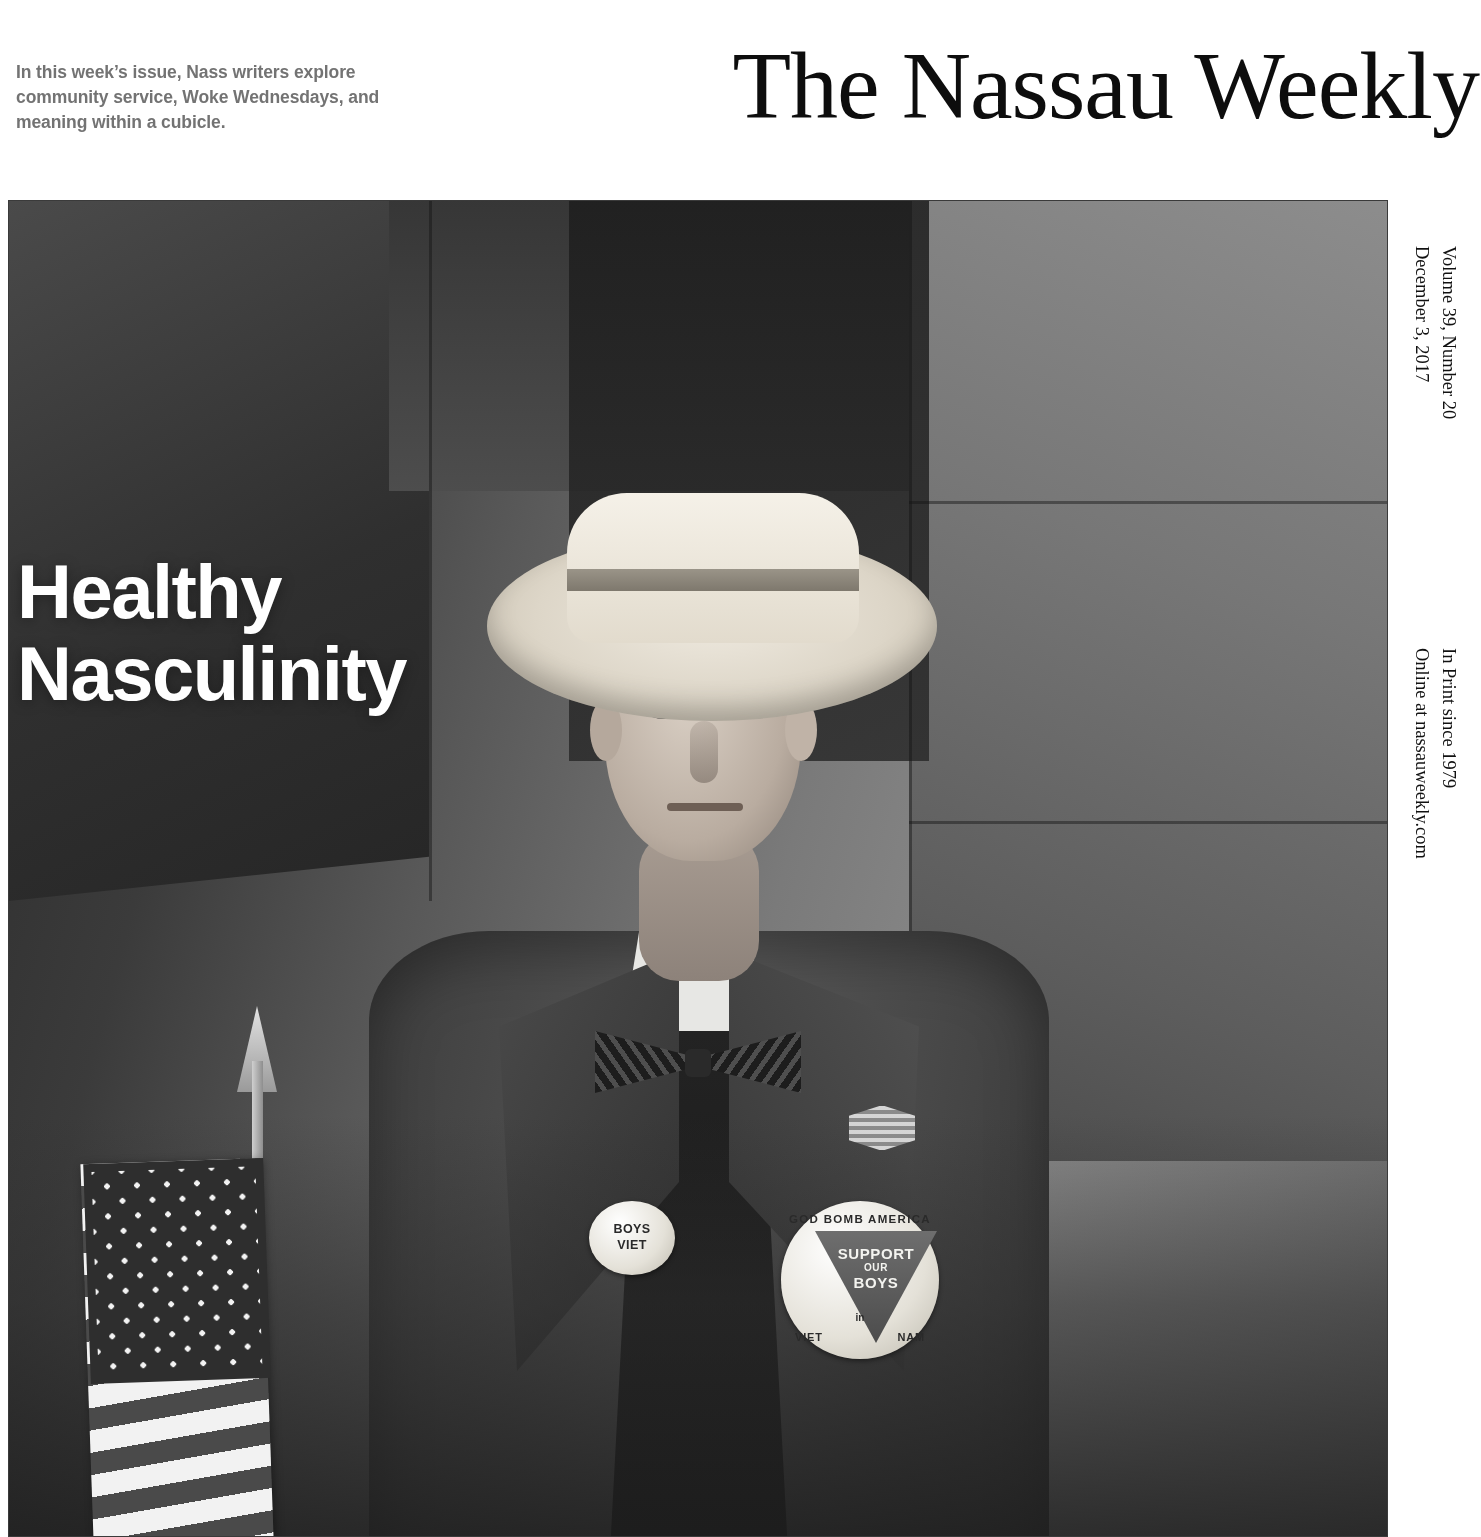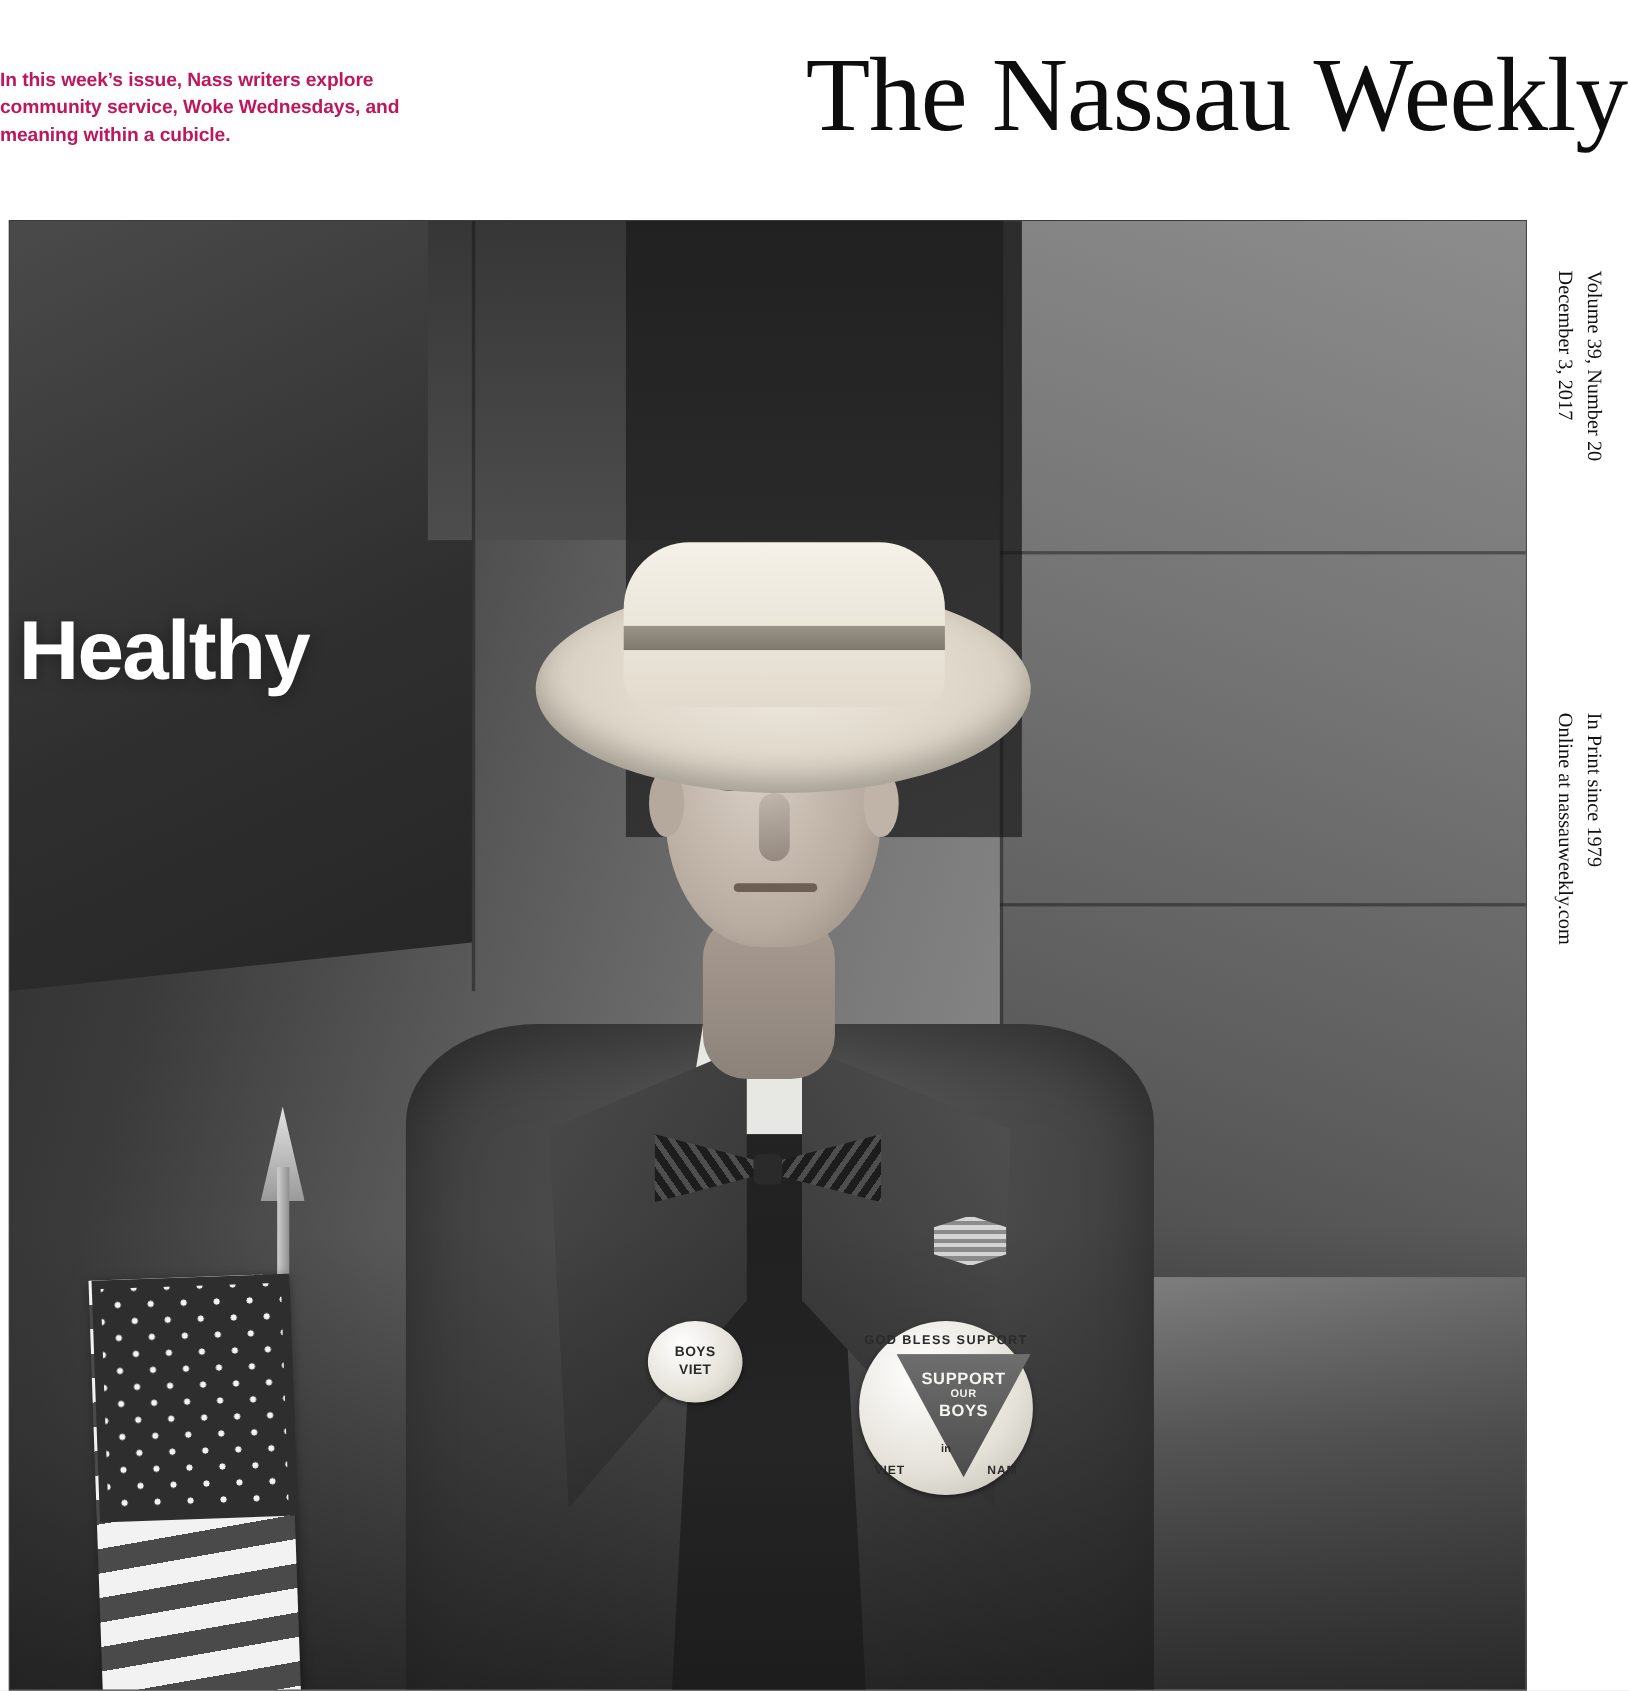--- a/index.html
+++ b/index.html
@@ -20,29 +20,29 @@
   
   .masthead {
     position: absolute;
     top: 0;
     left: 0;
     width: 1481px;
     height: 198px;
   }
   .blurb {
     position: absolute;
-    left: 0px;
+    left: 16px;
     top: 60px;
     width: 400px;
     font-family: "Liberation Sans", sans-serif;
     font-weight: bold;
     font-size: 17.5px;
     line-height: 1.42;
     letter-spacing: -0.1px;
-    color: #be185d;
+    color: #737373;
   }
   .paper-title {
     position: absolute;
     right: 2px;
     top: 38px;
     font-family: "Liberation Serif", serif;
     font-weight: normal;
     font-size: 96px;
     line-height: 1;
     letter-spacing: -1px;
@@ -324,34 +324,35 @@
     <div class="flag-pin"></div>
 
     <div class="pin pin-bomb">
       <div>
         <span class="line">BOYS</span><br>
         <span class="line">VIET</span>
       </div>
     </div>
 
     <div class="pin pin-support">
-      <div class="arc-top">GOD BLESS SUPPORT</div>
+      <div class="arc-top">GOD BOMB AMERICA</div>
       <div class="tri">
         <span class="big">SUPPORT</span>
         <span>OUR</span>
         <span class="big">BOYS</span>
       </div>
       <div class="in-word">in</div>
       <div class="bottom-l">VIET</div>
       <div class="bottom-r">NAM</div>
     </div>
   </div>
 
   <div class="cover-title">
     <div>Healthy</div>
+    <div>Nasculinity</div>
   </div>
 </div>
 
 <div class="rail">
   <div class="rail-block rail-issue">
     <span class="line">Volume 39, Number 20</span>
     <span class="line">December 3, 2017</span>
   </div>
   <div class="rail-block rail-print">
     <span class="line">In Print since 1979</span>

